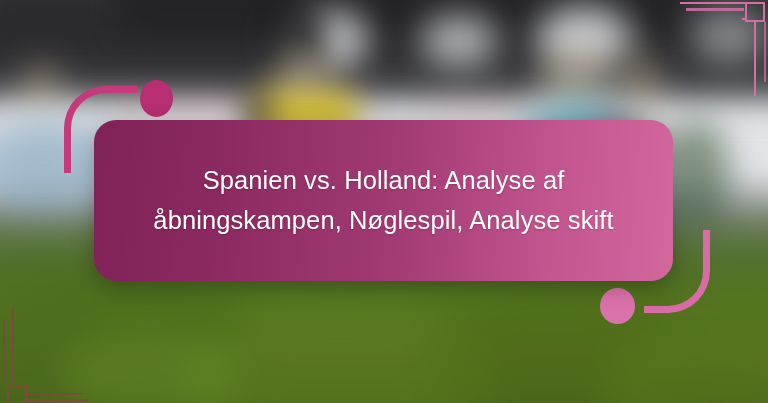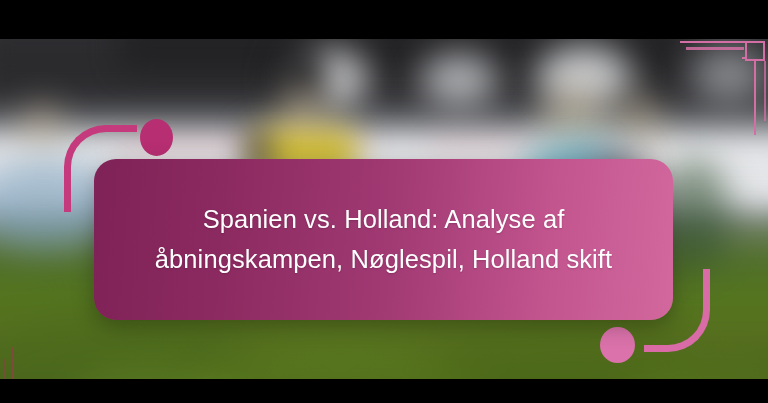--- a/index.html
+++ b/index.html
@@ -3,24 +3,23 @@
 <meta charset="utf-8">
 <style>
   html, body {
     margin: 0;
     padding: 0;
     background: #000;
   }
   #stage {
     position: relative;
     width: 768px;
-    height: 340px;
+    height: 403px;
     overflow: hidden;
     font-family: "Liberation Sans", sans-serif;
-    margin-top: 39px;
   }
 
   
   .bg-layer {
     position: absolute;
     inset: 0;
     overflow: hidden;
   }
   .bg-base {
     position: absolute;
@@ -180,17 +179,17 @@
 
   <div class="bracket tl" style="left:64px; top:86px; width:66px; height:80px;"></div>
   <div class="dot tl" style="left:140px; top:80px; width:33px; height:37px;"></div>
 
   <div class="bracket br" style="left:644px; top:230px; width:59px; height:76px;"></div>
   <div class="dot br" style="left:600px; top:288px; width:35px; height:36px;"></div>
 
   <div class="title-card">
     <div class="title-text">
       <span>Spanien vs. Holland: Analyse af</span><br>
-      <span>åbningskampen, Nøglespil, Holland skift</span>
+      <span>åbningskampen, Nøglespil, Analyse skift</span>
     </div>
   </div>
 
 </div>
 
 </body></html>

